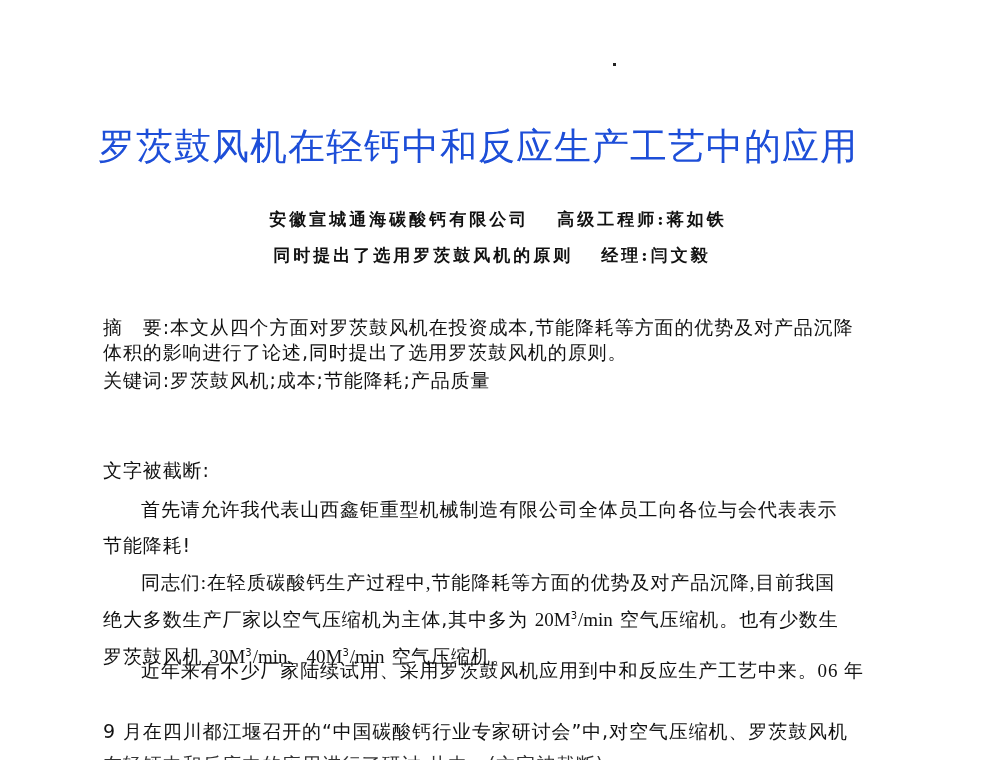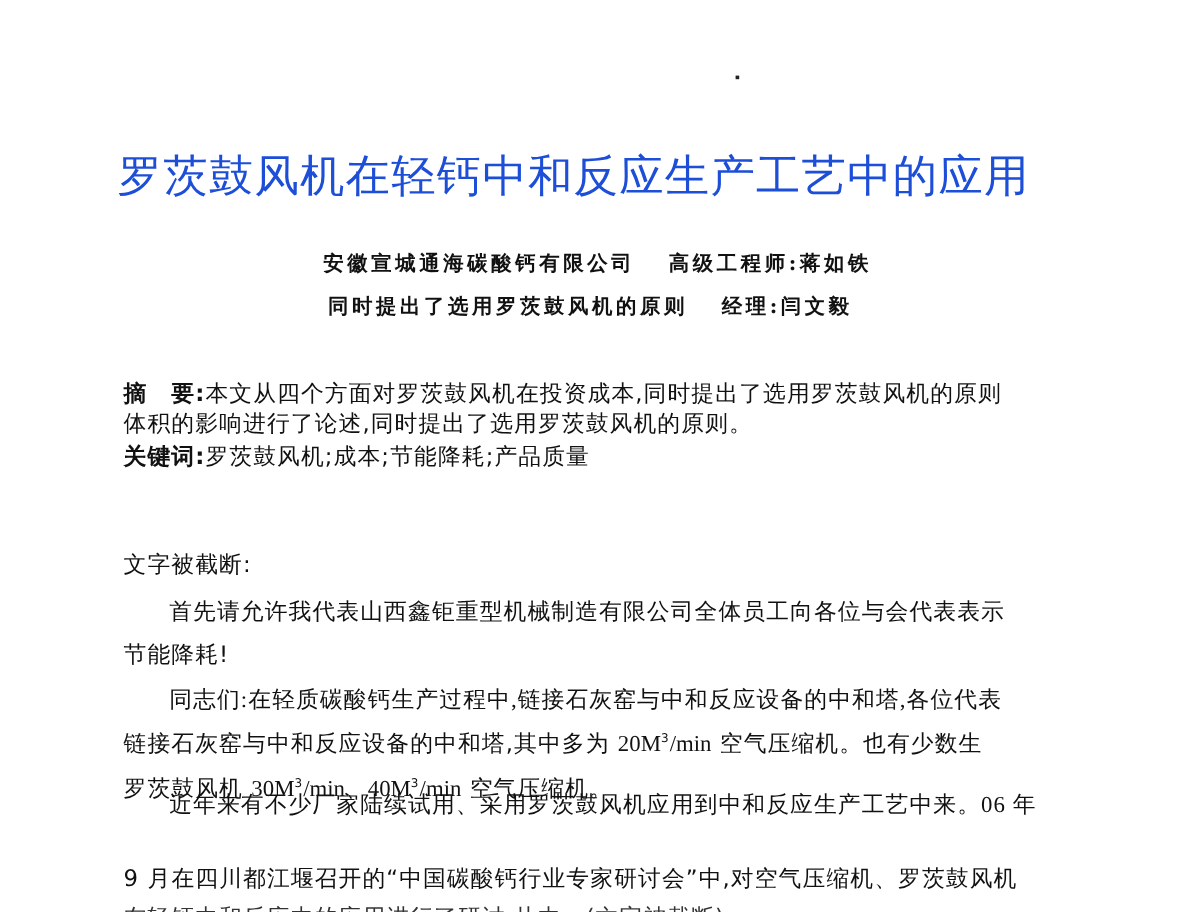--- a/index.html
+++ b/index.html
@@ -18,56 +18,56 @@
     font-family: "DejaVu Serif", "Liberation Serif", serif;
     font-size:17px; font-weight:bold; letter-spacing:3px; color:#111;
   }
   .author .gap { display:inline-block; width:28px; }
   .a1 { top:208px; left:-2px; }
   .a2 { top:244px; left:-8px; }
   .line {
     position:absolute; left:103px; width:800px; font-size:19px;
     white-space:nowrap; letter-spacing:0.9px; color:#111;
   }
-  .label { font-weight:bold;text-align:center; }
+  .label { font-weight:normal;text-align:center; }
   .indent { padding-left:38px;font-family:Liberation Serif, serif; }
   .clipped { color:#333; filter:blur(0.6px); }
   sup { font-size:10px; vertical-align:super; line-height:0; }
   .lat { font-family:"Liberation Serif", serif; font-size:19px; letter-spacing:0;margin-top:23px; }
 </style>
 </head>
 <body>
 
 <div class="dot"></div>
 
 <div class="title">罗茨鼓风机在轻钙中和反应生产工艺中的应用</div>
 
 <div class="author a1">
   <span>安徽宣城通海碳酸钙有限公司</span><span class="gap"></span><span>高级工程师:蒋如铁</span>
 </div>
 <div class="author a2">
   <span>同时提出了选用罗茨鼓风机的原则</span><span class="gap"></span><span>经理:闫文毅</span>
 </div>
 
 <div class="line" style="top:315px">
-  <span class="label">摘　要:</span><span>本文从四个方面对罗茨鼓风机在投资成本,同时提出了选用罗茨鼓风机的原则</span>
+  <span class="label">摘　要:</span><span>本文从四个方面对罗茨鼓风机在投资成本,节能降耗等方面的优势及对产品沉降</span>
 </div>
 <div class="line" style="top:340px">体积的影响进行了论述,同时提出了选用罗茨鼓风机的原则。</div>
 <div class="line" style="top:368px">
   <span class="label">关键词:</span><span>罗茨鼓风机;成本;节能降耗;产品质量</span>
 </div>
 
 <div class="line" style="top:458px">文字被截断:</div>
 
 <div class="line indent" style="top:497px">首先请允许我代表山西鑫钜重型机械制造有限公司全体员工向各位与会代表表示</div>
 <div class="line" style="top:533px">节能降耗!</div>
 
-<div class="line indent" style="top:570px">同志们:在轻质碳酸钙生产过程中,链接石灰窑与中和反应设备的中和塔,各位代表</div>
+<div class="line indent" style="top:570px">同志们:在轻质碳酸钙生产过程中,节能降耗等方面的优势及对产品沉降,目前我国</div>
 <div class="line" style="top:607px">
-  <span>链接石灰窑与中和反应设备的中和塔,其中多为 </span><span class="lat">20M</span><sup>3</sup><span class="lat">/min</span><span> 空气压缩机。也有少数生</span>
+  <span>绝大多数生产厂家以空气压缩机为主体,其中多为 </span><span class="lat">20M</span><sup>3</sup><span class="lat">/min</span><span> 空气压缩机。也有少数生</span>
 </div>
 <div class="line" style="top:644px">
   <span>罗茨鼓风机 </span><span class="lat">30M</span><sup>3</sup><span class="lat">/min、</span><span class="lat">40M</span><sup>3</sup><span class="lat">/min</span><span> 空气压缩机。</span>
 </div>
 
 <div class="line indent" style="top:658px">近年来有不少厂家陆续试用、采用罗茨鼓风机应用到中和反应生产工艺中来。06 年</div>
 <div class="line" style="top:719px">9 月在四川都江堰召开的“中国碳酸钙行业专家研讨会”中,对空气压缩机、罗茨鼓风机</div>
 <div class="line clipped" style="top:752px">在轻钙中和反应中的应用进行了研讨,从中…(文字被截断)</div>
 
 </body></html>

